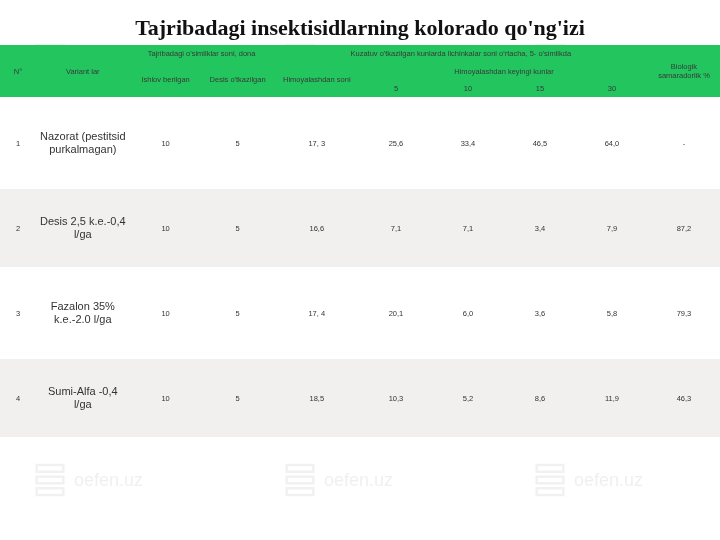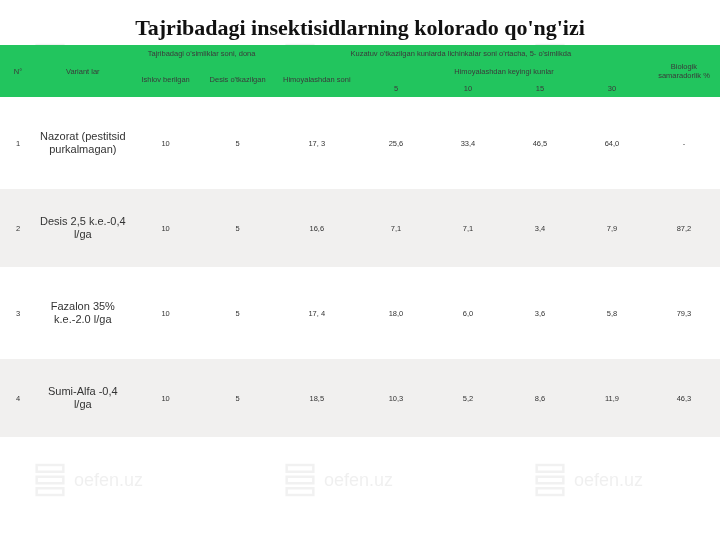--- a/index.html
+++ b/index.html
@@ -224,21 +224,21 @@
           <td>3,4</td>
           <td>7,9</td>
           <td>87,2</td>
         </tr>
         <tr style="height: 92px;">
           <td>3</td>
           <td class="variant">Fazalon 35% k.e.-2.0 l/ga</td>
           <td>10</td>
           <td>5</td>
           <td>17, 4</td>
-          <td>18,0</td>
+          <td>20,1</td>
           <td>6,0</td>
           <td>3,6</td>
           <td>5,8</td>
           <td>79,3</td>
         </tr>
         <tr class="alt" style="height: 78px;">
           <td>4</td>
           <td class="variant">Sumi-Alfa -0,4 l/ga</td>
           <td>10</td>
           <td>5</td>

